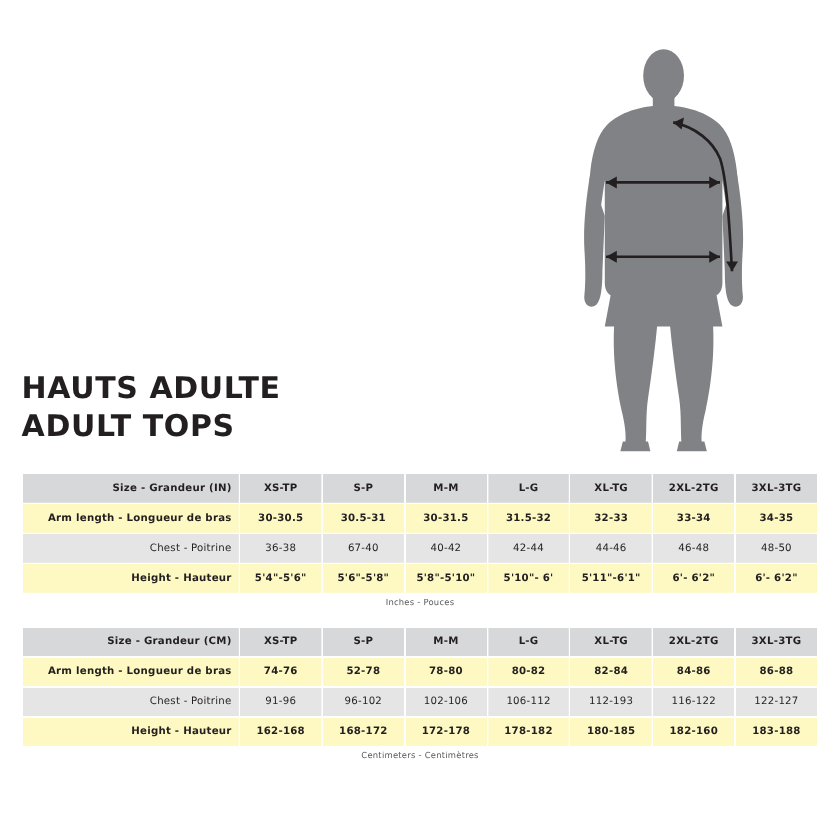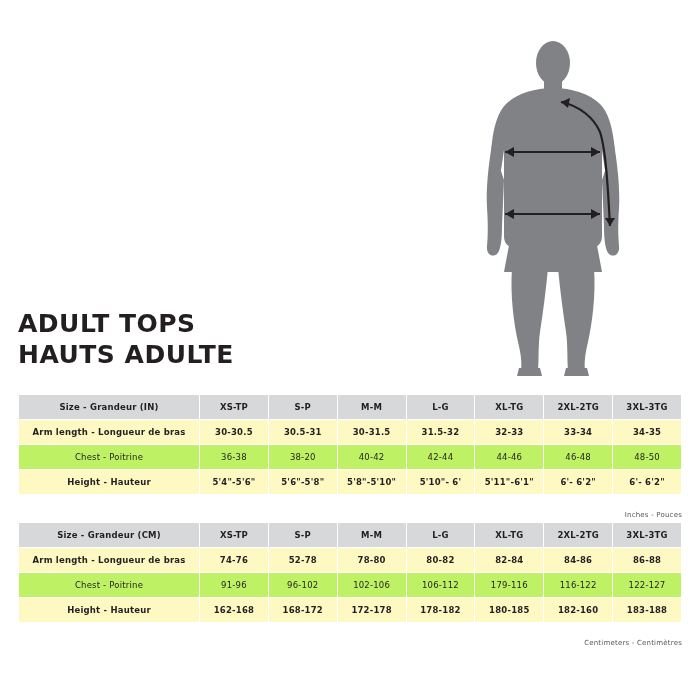--- a/index.html
+++ b/index.html
@@ -69,39 +69,39 @@
     font-size: 8.5px;
     height: 24px;
     padding: 0 6px;
     color: #231f20;
     font-family: "DejaVu Sans", sans-serif;
     letter-spacing: 0.2px;
     white-space: nowrap;
     overflow: hidden;
   }
   table.size-table tr td:first-child {
-    text-align: center;
+    text-align: right;
     width: 168px;
   }
   table.size-table td.val {
     text-align: center;
   }
   tr.head td {
     background: #d7d8da;
     font-weight: bold;
     font-size: 8.5px;
   }
   tr.r-odd td { background: #fef9c3; font-weight: bold; }
-  tr.r-even td { background: #bef264; }
+  tr.r-even td { background: #e5e5e5; }
 
   .unit-note {
-    text-align: right;
+    text-align: center;
     font-size: 7px;
     color: #58595b;
-    margin-top: 16px;
+    margin-top: 3px;
     width: 664px;
     letter-spacing: 0.2px;
   }
 </style>
 </head>
 <body>
 
 <div class="page">
 
   <div class="figure">
@@ -176,22 +176,22 @@
         <polygon points="170,112 161,107 161,117"></polygon>
         <polygon points="75,174 84,169 84,179"></polygon>
         <polygon points="170,174 161,169 161,179"></polygon>
         <polygon points="131,62 140,58 138,68"></polygon>
         <polygon points="180,186 175,178 185,178"></polygon>
       </g>
     </svg>
   </div>
 
   <div class="titles">
+    <div class="title-line">HAUTS ADULTE</div>
     <div class="title-line">ADULT TOPS</div>
-    <div class="title-line">HAUTS ADULTE</div>
   </div>
 
   <div class="table-block" id="table-in-block">
     <table class="size-table">
       <tbody>
         <tr class="head">
           <td>Size - Grandeur (IN)</td>
           <td class="val">XS-TP</td>
           <td class="val">S-P</td>
           <td class="val">M-M</td>
@@ -206,21 +206,21 @@
           <td class="val">30.5-31</td>
           <td class="val">30-31.5</td>
           <td class="val">31.5-32</td>
           <td class="val">32-33</td>
           <td class="val">33-34</td>
           <td class="val">34-35</td>
         </tr>
         <tr class="r-even">
           <td>Chest - Poitrine</td>
           <td class="val">36-38</td>
-          <td class="val">38-20</td>
+          <td class="val">67-40</td>
           <td class="val">40-42</td>
           <td class="val">42-44</td>
           <td class="val">44-46</td>
           <td class="val">46-48</td>
           <td class="val">48-50</td>
         </tr>
         <tr class="r-odd">
           <td>Height - Hauteur</td>
           <td class="val">5'4"-5'6"</td>
           <td class="val">5'6"-5'8"</td>
@@ -257,21 +257,21 @@
           <td class="val">82-84</td>
           <td class="val">84-86</td>
           <td class="val">86-88</td>
         </tr>
         <tr class="r-even">
           <td>Chest - Poitrine</td>
           <td class="val">91-96</td>
           <td class="val">96-102</td>
           <td class="val">102-106</td>
           <td class="val">106-112</td>
-          <td class="val">179-116</td>
+          <td class="val">112-193</td>
           <td class="val">116-122</td>
           <td class="val">122-127</td>
         </tr>
         <tr class="r-odd">
           <td>Height - Hauteur</td>
           <td class="val">162-168</td>
           <td class="val">168-172</td>
           <td class="val">172-178</td>
           <td class="val">178-182</td>
           <td class="val">180-185</td>

